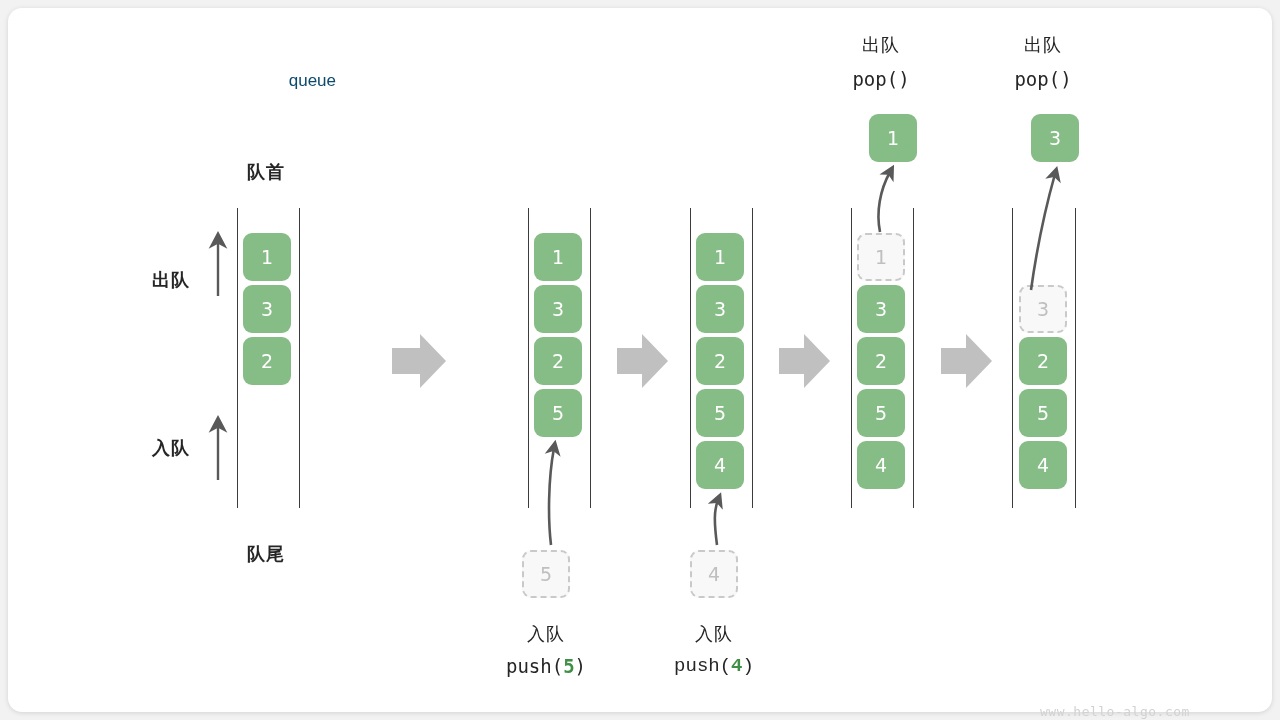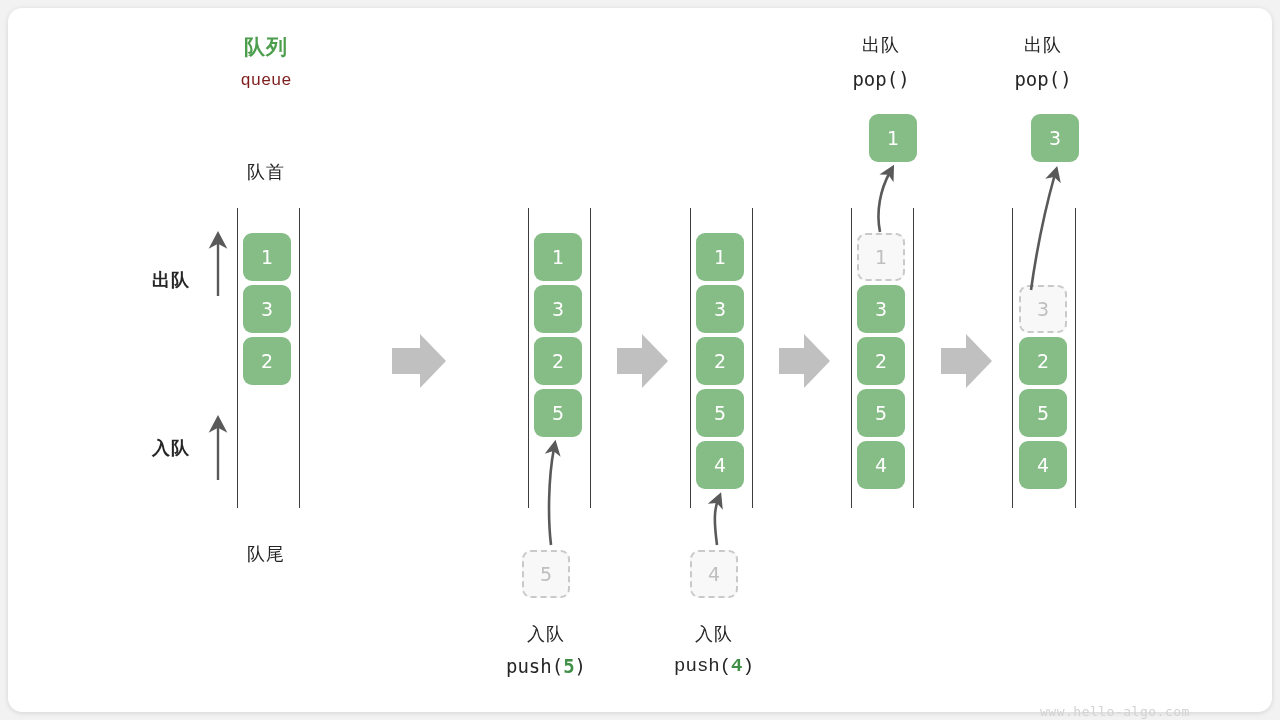--- a/index.html
+++ b/index.html
@@ -37,29 +37,29 @@
   
   .title-cn {
     font-size: 21px;
     font-weight: bold;
     color: #4c9e4c;
     text-align: center;
     letter-spacing: 1px;
     white-space: nowrap;
   }
   .title-en {
-    font-family: Liberation Mono, monospace;
+    font-family: Liberation Sans, sans-serif;
     font-size: 17px;
-    color: #7f1d1d;
-    text-align: center;
+    color: #0c4a6e;
+    text-align: right;
     white-space: nowrap;
   }
   .endlabel {
     font-size: 18px;
-    font-weight: normal;
+    font-weight: bold;
     color: #262626;
     text-align: center;
     letter-spacing: 1px;
     white-space: nowrap;
   }
   .side-label {
     font-size: 18px;
     font-weight: bold;
     color: #262626;
     text-align: right;
@@ -128,21 +128,20 @@
     width: 1280px; height: 720px;
     pointer-events: none;
   }
 </style>
 </head>
 <body>
 
 <div id="canvas">
   <div id="card"></div>
 
-  <div class="abs title-cn" style="left:196px; top:33px; width:140px;">队列</div>
   <div class="abs title-en" style="left:196px; top:71px; width:140px;">queue</div>
 
   <div class="abs endlabel" style="left:196px; top:160px; width:140px;">队首</div>
   <div class="abs endlabel" style="left:196px; top:542px; width:140px;">队尾</div>
 
   <div class="abs side-label" style="left:80px; top:268px; width:110px;">出队</div>
   <div class="abs side-label" style="left:80px; top:436px; width:110px;">入队</div>
 
   <div class="rail" style="left:237px; top:208px; height:300px;"></div>
   <div class="rail" style="left:299px; top:208px; height:300px;"></div>

